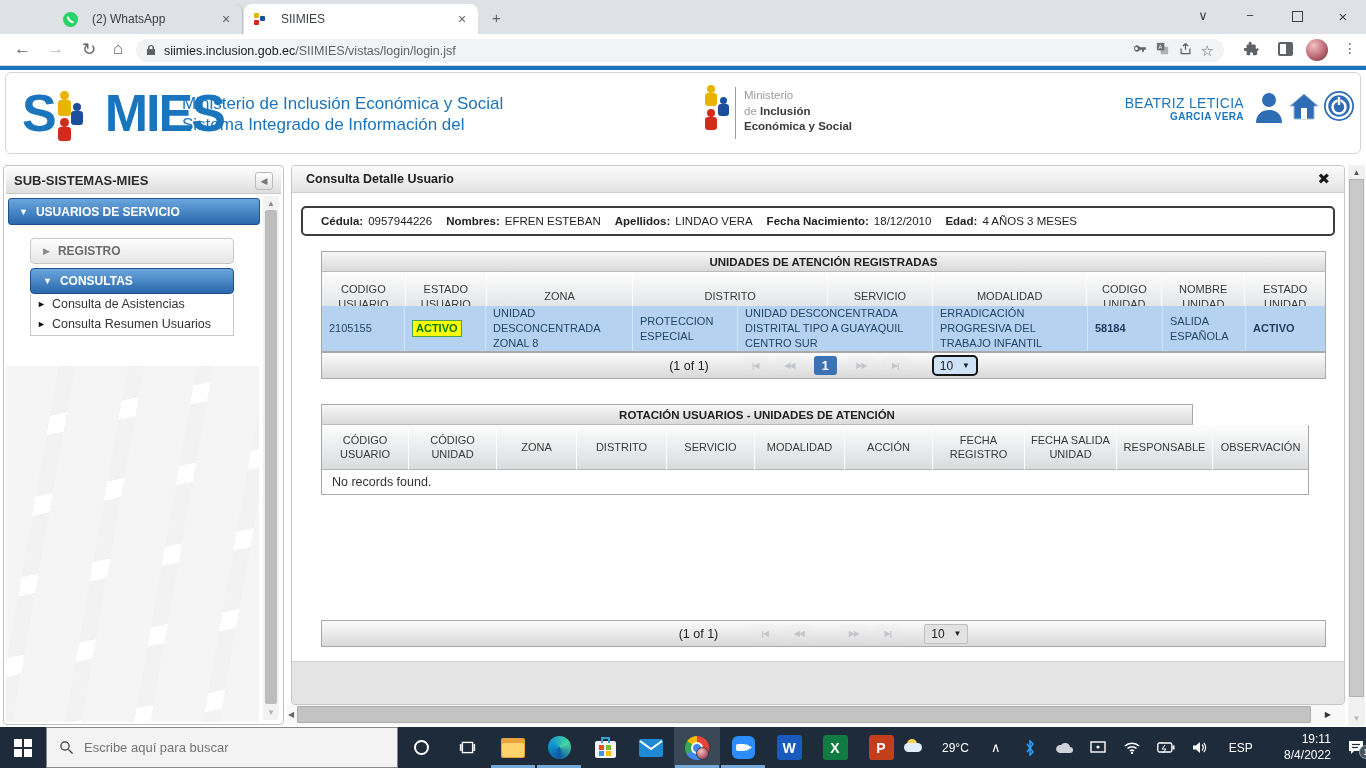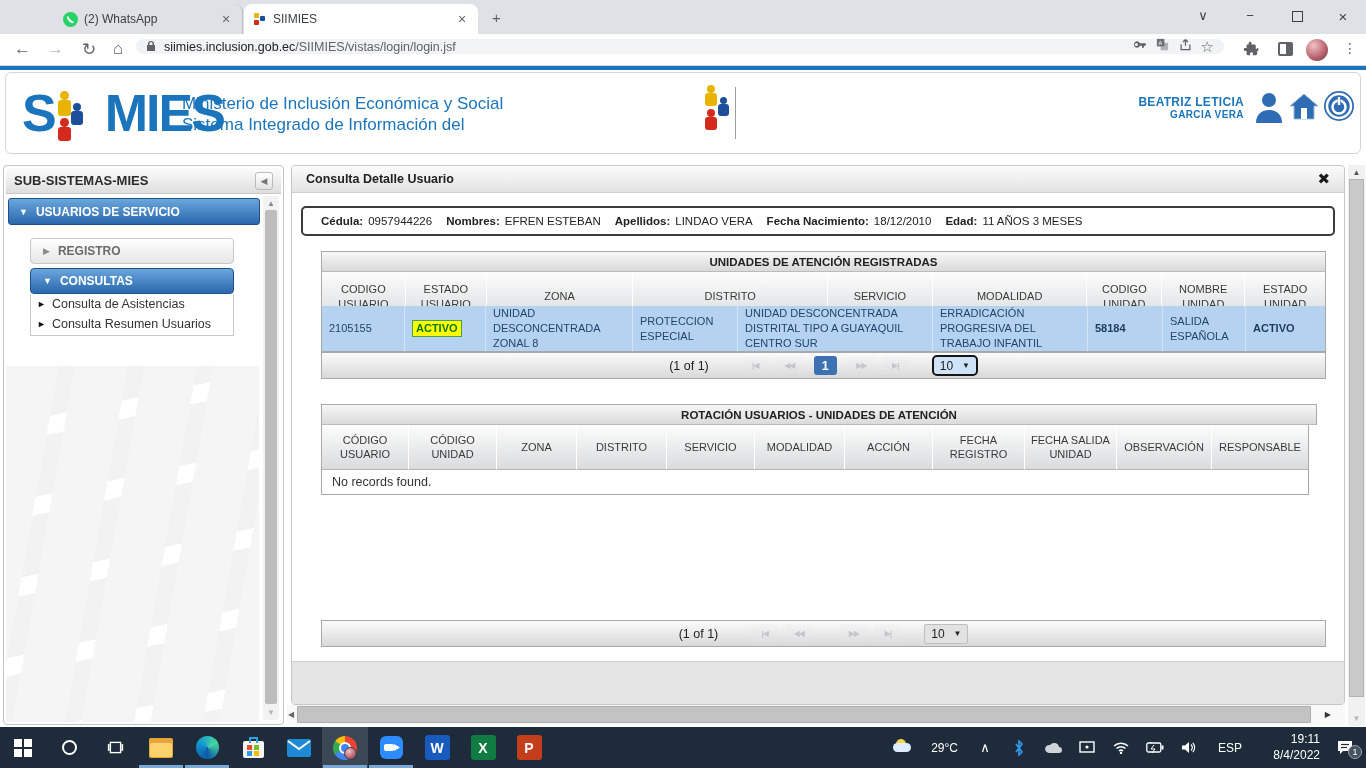--- a/index.html
+++ b/index.html
@@ -6,40 +6,40 @@
   html,body{width:1366px;height:768px;overflow:hidden}
   body{font-family:"Liberation Sans","DejaVu Sans",sans-serif;background:#fff}
   .abs{position:absolute}
   #stage{position:relative;width:1366px;height:768px;background:#fff}
 
   
   #titlebar{left:0;top:0;width:1366px;height:34px;background:#dee1e6}
   .tab{top:4px;height:30px;border-radius:8px 8px 0 0;display:flex;align-items:center;padding:0 8px;font-size:12px;color:#3c4043}
   .tab.inactive{background:transparent;border-right:1px solid #bdc1c6}
   .tab.active{background:#fff}
-  .tab .title{flex:1;overflow:hidden;white-space:nowrap;margin:0 6px;font-size:12px}
+  .tab .title{flex:1;overflow:hidden;white-space:nowrap;margin:0 14px;font-size:12px}
   .tabclose{color:#5f6368;font-size:14px;width:16px;text-align:center}
   .winbtn{color:#3c4043;font-size:13px;width:30px;text-align:center;top:8px}
   #toolbar{left:0;top:34px;width:1366px;height:32px;background:#fff;border-bottom:1px solid #d7dade}
   .navico{font-size:17px;color:#5f6368;top:39px}
-  #omnibox{left:136px;top:39px;width:1088px;height:15px;border-radius:12px;background:#f1f3f4;display:flex;align-items:center;padding:0 10px;gap:8px}
+  #omnibox{left:136px;top:39px;width:1088px;height:23px;border-radius:12px;background:#f1f3f4;display:flex;align-items:center;padding:0 10px;gap:8px}
   #omnibox .url{font-size:12.5px;white-space:nowrap;flex:1}
   #omnibox .url .domain{color:#202124}
   #omnibox .url .path{color:#5f6368}
   .obico{color:#5f6368;flex:none}
 
   
   #pageblue{left:0;top:66px;width:1366px;height:4px;background:#1b75bc}
   #appheader{left:5px;top:72px;width:1356px;height:82px;border:1px solid #d5d5d5;border-radius:6px;background:#fff}
   .bigS{font-size:52px;font-weight:bold;color:#1b75bc;letter-spacing:-2px;line-height:1}
   .subtitle{color:#1b75bc;font-size:17px;font-weight:500;line-height:1.25}
   .min-txt1{color:#9b9b9b;font-size:11.5px}
   .min-txt2{color:#9b9b9b;font-size:11.5px}
   .min-txt2 b,.min-txt3{color:#3a3a3a;font-weight:bold;font-size:11.5px}
-  .uname1{color:#1b75bc;font-weight:bold;font-size:12px;letter-spacing:.3px}
+  .uname1{color:#1b75bc;font-weight:normal;font-size:14px;letter-spacing:.3px}
   .uname2{color:#1b75bc;font-size:10px;font-weight:bold;letter-spacing:.4px}
 
   
   #sidebar{left:3px;top:165px;width:281px;height:560px;border:1px solid #c3c3c3;border-radius:4px;background:#fff;overflow:hidden}
   #sidebar-deco{position:absolute;left:2px;top:200px;right:24px;bottom:2px;
     background:
       repeating-linear-gradient(100deg,#f4f4f4 0 52px,rgba(255,255,255,0) 52px 68px),
       repeating-linear-gradient(168deg,#f1f1f1 0 58px,rgba(255,255,255,0) 58px 76px);
     opacity:.9}
   #sb-title{position:absolute;left:2px;top:2px;right:2px;height:26px;background:linear-gradient(#fcfcfc,#dedede);border-bottom:1px solid #c9c9c9;display:flex;align-items:center;font-weight:bold;font-size:13px;color:#2b2b2b;padding:0 8px}
@@ -195,20 +195,25 @@
 
     <div class="abs" style="left:697px;top:12px;width:28px;height:58px">
       <i class="abs" style="left:4px;top:0;width:8px;height:8px;border-radius:50%;background:#e8b400"></i>
       <i class="abs" style="left:2px;top:8px;width:12px;height:13px;border-radius:3px;background:#e8b400"></i>
       <i class="abs" style="left:17px;top:12px;width:7px;height:7px;border-radius:50%;background:#1b4f9c"></i>
       <i class="abs" style="left:15px;top:19px;width:11px;height:12px;border-radius:3px;background:#1b4f9c"></i>
       <i class="abs" style="left:4px;top:24px;width:8px;height:8px;border-radius:50%;background:#d42a1e"></i>
       <i class="abs" style="left:2px;top:32px;width:12px;height:13px;border-radius:3px;background:#d42a1e"></i>
     </div>
     <div class="abs" style="left:729px;top:14px;width:1px;height:52px;background:#9e9e9e"></div>
+    <div class="abs" style="left:738px;top:15px;line-height:1.35">
+      <div class="min-txt1">Ministerio</div>
+      <div class="min-txt2"><span>de </span><b>Inclusión</b></div>
+      <div class="min-txt3">Económica y Social</div>
+    </div>
 
     <div class="abs" style="right:116px;top:22px;text-align:right">
       <div class="uname1">BEATRIZ LETICIA</div>
       <div class="uname2">GARCIA VERA</div>
     </div>
     <div class="abs" style="right:76px;top:18px">
       <svg width="30" height="32" viewBox="0 0 30 32">
           <circle cx="15" cy="9" r="7" fill="#2e6db4"></circle>
           <path d="M2 32c0-9 6-13 13-13s13 4 13 13z" fill="#2e6db4"></path>
         </svg>
@@ -284,21 +289,21 @@
       <span class="pair">
           <b>Apellidos:</b>
           <span>LINDAO VERA</span>
         </span>
       <span class="pair">
           <b>Fecha Nacimiento:</b>
           <span>18/12/2010</span>
         </span>
       <span class="pair">
           <b>Edad:</b>
-          <span>11 AÑOS 3 MESES</span>
+          <span>4 AÑOS 3 MESES</span>
         </span>
     </div>
 
     <div class="abs ttitle" style="left:29px;top:85px;width:1005px;height:21px">
       <span>UNIDADES DE ATENCIÓN REGISTRADAS</span>
     </div>
     <div class="abs hrow" style="left:29px;top:106px;width:1005px;height:50px;border-left:1px solid #a9a9a9;border-right:1px solid #a9a9a9">
       <div class="hcell" style="width:84px">CODIGO USUARIO</div>
       <div class="hcell" style="width:81px">ESTADO USUARIO</div>
       <div class="hcell" style="width:147px">ZONA</div>
@@ -328,35 +333,35 @@
       <span class="pbtn">◀◀</span>
       <span class="pcur">1</span>
       <span class="pbtn">▶▶</span>
       <span class="pbtn">▶|</span>
       <span class="ddl-focus">
         <span>10</span>
           <span class="caret">▼</span>
       </span>
     </div>
 
-    <div class="abs ttitle" style="left:29px;top:238px;width:996px;height:21px">
+    <div class="abs ttitle" style="left:29px;top:238px;width:872px;height:21px">
       <span>ROTACIÓN USUARIOS - UNIDADES DE ATENCIÓN</span>
     </div>
     <div class="abs hrow" style="left:29px;top:259px;width:988px;height:45px;border-left:1px solid #a9a9a9;border-right:1px solid #a9a9a9">
       <div class="hcell" style="width:87px">CÓDIGO USUARIO</div>
       <div class="hcell" style="width:88px">CÓDIGO UNIDAD</div>
       <div class="hcell" style="width:80px">ZONA</div>
       <div class="hcell" style="width:90px">DISTRITO</div>
       <div class="hcell" style="width:88px">SERVICIO</div>
       <div class="hcell" style="width:90px">MODALIDAD</div>
       <div class="hcell" style="width:88px">ACCIÓN</div>
       <div class="hcell" style="width:92px">FECHA REGISTRO</div>
       <div class="hcell" style="width:92px">FECHA SALIDA UNIDAD</div>
+      <div class="hcell" style="width:96px">RESPONSABLE</div>
       <div class="hcell" style="width:95px">OBSERVACIÓN</div>
-      <div class="hcell" style="width:96px">RESPONSABLE</div>
     </div>
     <div class="abs emptyrow" style="left:29px;top:304px;width:988px;height:25px">
       <span>No records found.</span>
     </div>
     <div class="abs pagbar" style="left:29px;top:454px;width:1005px;height:27px">
       <span class="paglabel">(1 of 1)</span>
       <span class="pbtn">|◀</span>
       <span class="pbtn">◀◀</span>
       <span style="width:14px"></span>
       <span class="pbtn">▶▶</span>
@@ -381,20 +386,27 @@
 
   <div class="abs" id="taskbar">
     <div class="tb-slot">
       <span style="display:grid;grid-template-columns:8px 8px;grid-gap:2px">
         <i style="width:8px;height:8px;background:#fff;display:block"></i>
           <i style="width:8px;height:8px;background:#fff;display:block"></i>
         <i style="width:8px;height:8px;background:#fff;display:block"></i>
           <i style="width:8px;height:8px;background:#fff;display:block"></i>
       </span>
     </div>
+    <div id="tb-search">
+      <svg width="15" height="15" viewBox="0 0 20 20">
+          <circle cx="8" cy="8" r="5.5" fill="none" stroke="#333" stroke-width="1.6"></circle>
+          <line x1="12.5" y1="12.5" x2="18" y2="18" stroke="#333" stroke-width="1.6"></line>
+        </svg>
+      <input placeholder="Escribe aquí para buscar" style="">
+    </div>
     <div class="tb-slot">
       <i style="width:15px;height:15px;border:2px solid #fff;border-radius:50%;display:block"></i>
     </div>
     <div class="tb-slot">
       <svg width="17" height="17" viewBox="0 0 20 20">
           <rect x="4" y="4" width="12" height="12" fill="none" stroke="#fff" stroke-width="1.6"></rect>
           <rect x="1" y="6" width="2" height="8" fill="#fff"></rect>
           <rect x="17" y="6" width="2" height="8" fill="#fff"></rect>
         </svg>
     </div>

